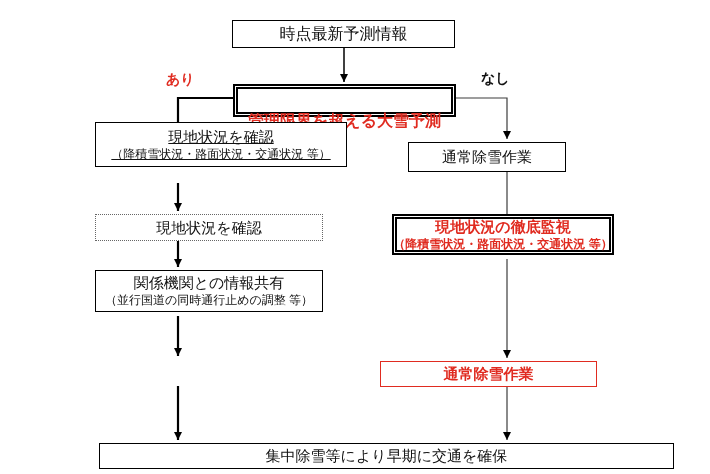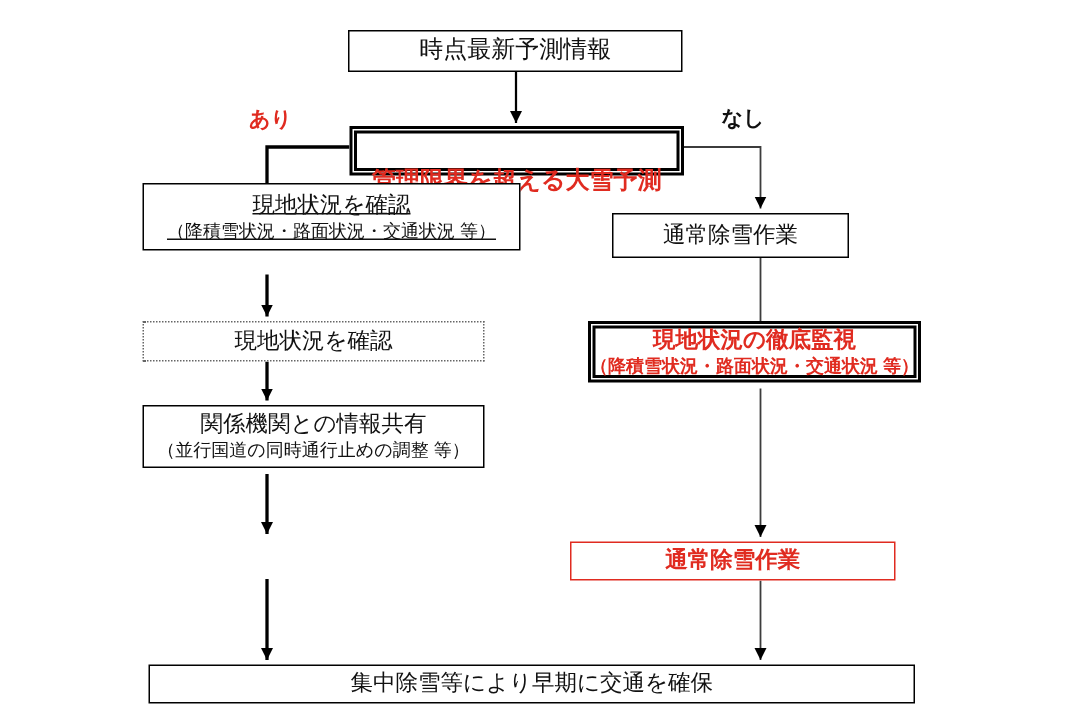--- a/index.html
+++ b/index.html
@@ -43,21 +43,21 @@
   #n-forecast .main{font-size:16px;}
   #n-heavy        {left:233px;top:84px;width:223px;height:33px;}
   #n-heavy .main  {font-size:16px;margin-top:40px;}
   #n-check        {left:95px;top:122px;width:252px;height:45px;text-decoration:underline;}
   #n-decision     {left:95px;top:214px;width:228px;height:27px;}
   #n-share        {left:95px;top:270px;width:228px;height:42px;}
   #n-preventive   {left:95px;top:359px;width:228px;height:27px;}
   #n-normal       {left:408px;top:142px;width:158px;height:30px;}
   #n-monitor      {left:392px;top:214px;width:222px;height:41px;}
   #n-actual       {left:380px;top:361px;width:217px;height:26px;}
-  #n-secure       {left:99px;top:443px;width:511px;height:26px;}
+  #n-secure       {left:99px;top:443px;width:575px;height:26px;}
   #lbl-yes{left:166px;top:71px;}
   #lbl-no {left:481px;top:70px;}
 </style>
 </head>
 <body>
 
 <div class="stage">
 
   <svg class="connectors" viewBox="0 0 710 474" xmlns="http://www.w3.org/2000/svg">
     <defs>

